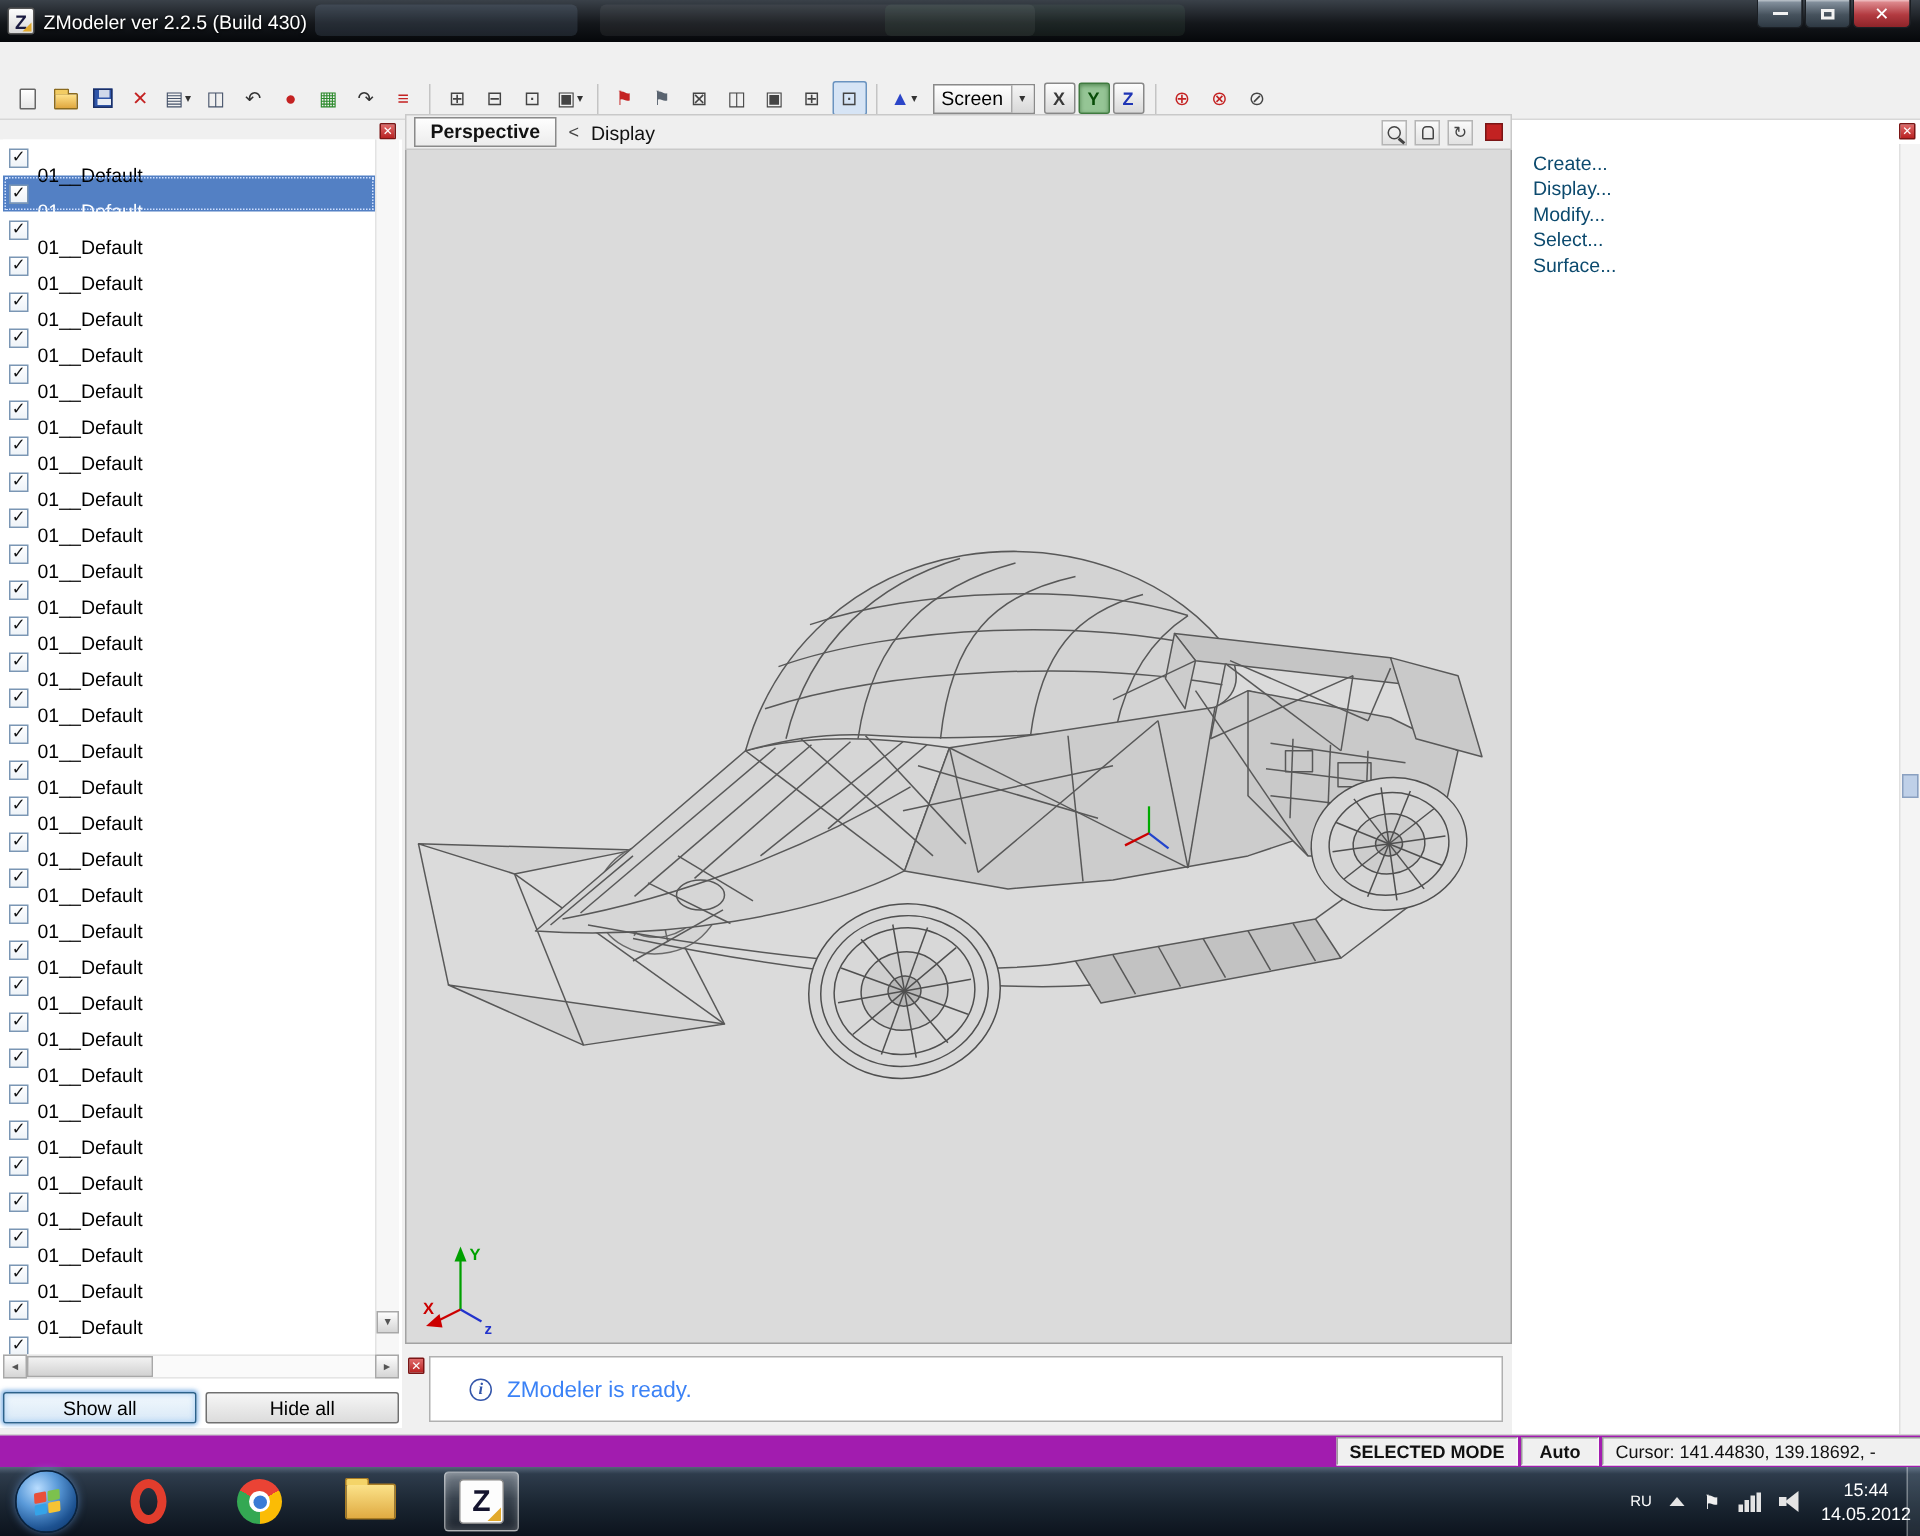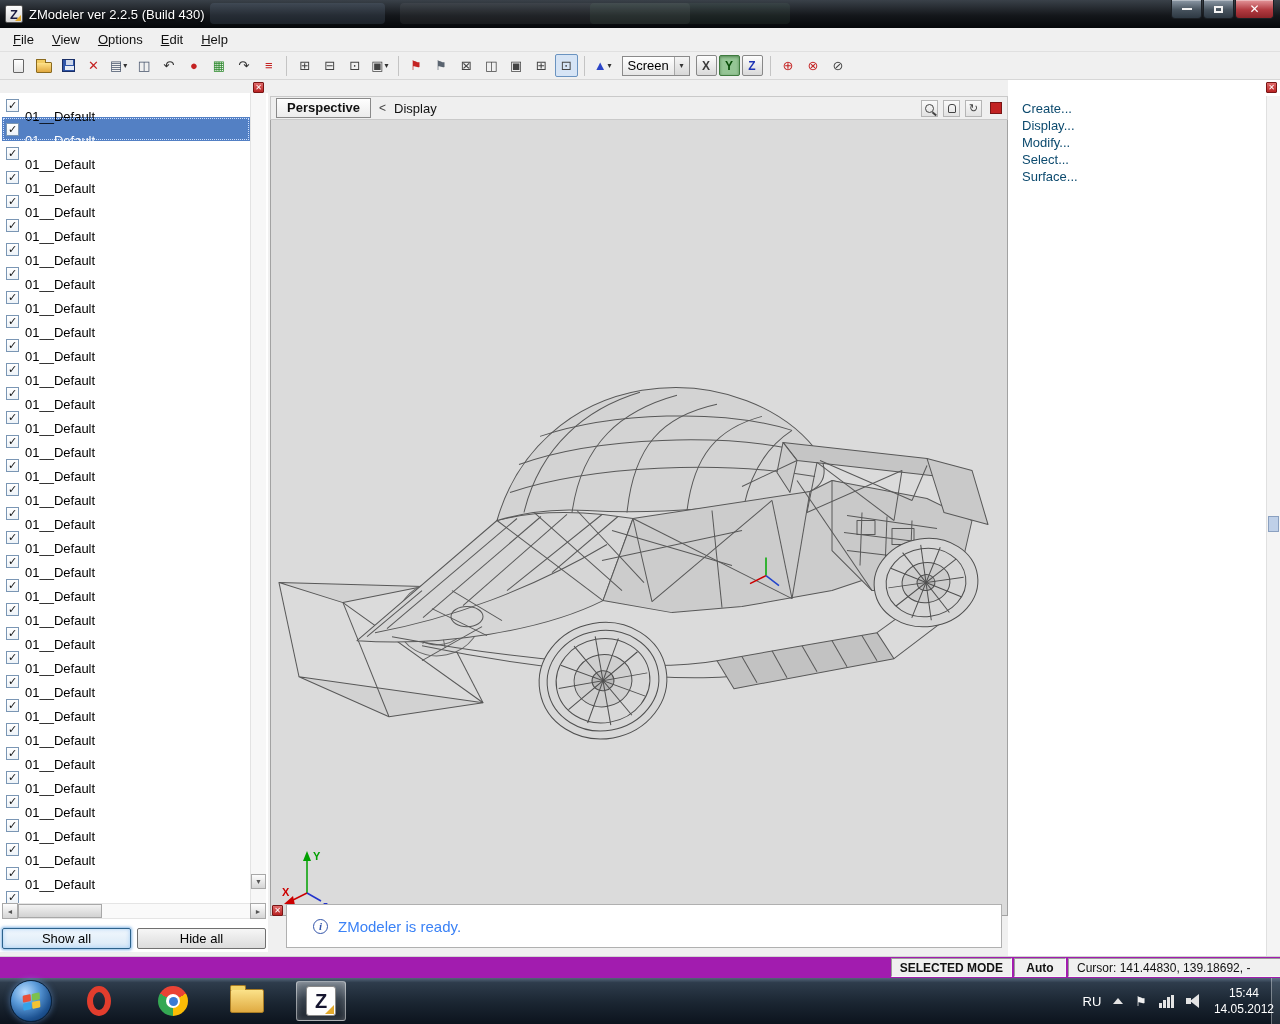--- a/index.html
+++ b/index.html
@@ -81,21 +81,21 @@
   #lp-hscroll .track { flex:1; position:relative; background:#fafafa; border-top:1px solid #e5e5e5; border-bottom:1px solid #e5e5e5; }
   #lp-hscroll .thumb { position:absolute; left:0; top:0; width:84px; height:100%;
     background:linear-gradient(#f2f2f2,#d2d2d2); border:1px solid #a8a8a8; }
   #lp-buttons { position:absolute; left:2px; top:848px; width:264px; display:flex; gap:6px; }
   .lp-btn { flex:1; height:21px; font-size:13px; display:flex; align-items:center; justify-content:center;
     border:1px solid #707070; border-radius:2px; background:linear-gradient(#f6f6f6,#dcdcdc); cursor:default; }
   .lp-btn.default-focus { border-color:#2c628b; box-shadow:0 0 3px 1px rgba(80,150,220,.7), inset 0 0 4px rgba(120,180,240,.6);
     background:linear-gradient(#f2f8fd,#d9e9f7); }
 
   
-  #viewport { position:absolute; left:270px; top:96px; width:738px; height:820px; }
+  #viewport { position:absolute; left:270px; top:76px; width:738px; height:820px; }
   #vp-header { height:24px; background:#efefef; border:1px solid #c9c9c9; display:flex; align-items:center;
     padding:0 5px; gap:8px; }
   #vp-view-btn { background:linear-gradient(#fefefe,#ececec); border:1px solid #8a8a8a; padding:1px 10px 2px;
     font-size:13px; font-weight:bold; color:#111; box-shadow:inset 0 1px 0 #fff; cursor:default; }
   #vp-sep { color:#444; font-size:12px; }
   #vp-mode { font-size:13px; color:#111; cursor:default; }
   #vp-tools { margin-left:auto; display:flex; align-items:center; gap:5px; }
   .vh-icon { width:17px; height:17px; border:1px solid #b5b5b5; background:linear-gradient(#fafafa,#e2e2e2);
     display:flex; align-items:center; justify-content:center; color:#444; font-size:11px; cursor:default; }
   .mag { position:relative; width:9px; height:9px; border:1.5px solid #444; border-radius:50%; }
@@ -157,21 +157,21 @@
     background:#3a7bd5; border-radius:50%; }
   .folder-shape { position:relative; width:34px; height:24px; background:linear-gradient(#fbe289,#e0ab42);
     border:1px solid #a87c24; border-radius:2px; }
   .folder-shape::before { content:""; position:absolute; top:-5px; left:-1px; width:14px; height:4px;
     background:#f4d468; border:1px solid #a87c24; border-bottom:none; border-radius:2px 2px 0 0; }
   .zm-badge { position:relative; width:30px; height:30px; background:#fdfdfd; border:1px solid #888;
     border-radius:3px; display:flex; align-items:center; justify-content:center; font-weight:bold; font-size:20px; color:#14142e; }
   .zm-badge::after { content:""; position:absolute; right:1px; bottom:1px; width:0; height:0;
     border-left:9px solid transparent; border-bottom:9px solid #e2a92c; }
   #tray { margin-left:auto; display:flex; align-items:center; gap:12px; color:#fff; padding-right:6px; }
-  #tray-lang { font-size:13px; cursor:default; }
+  #tray-lang { font-size:10px; cursor:default; }
   .chevron-up { width:0; height:0; border-left:5px solid transparent; border-right:5px solid transparent;
     border-bottom:6px solid #e4e4e4; cursor:default; }
   .tray-flag { font-size:13px; color:#efefef; cursor:default; line-height:1; }
   .net-bars { display:flex; align-items:flex-end; gap:1px; cursor:default; }
   .net-bars span { width:3px; background:#e4e4e4; }
   .speaker { position:relative; width:16px; height:14px; cursor:default; }
   .speaker::before { content:""; position:absolute; left:0; top:4px; width:5px; height:6px; background:#e4e4e4; }
   .speaker::after { content:""; position:absolute; left:4px; top:0; width:0; height:0;
     border-right:9px solid #e4e4e4; border-top:7px solid transparent; border-bottom:7px solid transparent; }
   #tray-clock { text-align:center; font-size:12px; line-height:1.35; cursor:default; }
@@ -198,27 +198,20 @@
         </div>
       <div class="winbtn">
           <span class="box"></span>
         </div>
       <div class="winbtn close">
           <span>✕</span>
         </div>
     </div>
   </div>
 
-  <div id="menubar">
-      <div class="menu-item"><u>F</u>ile</div>
-      <div class="menu-item"><u>V</u>iew</div>
-      <div class="menu-item"><u>O</u>ptions</div>
-      <div class="menu-item"><u>E</u>dit</div>
-      <div class="menu-item"><u>H</u>elp</div>
-    </div>
 
   <div id="toolbar">
     <div class="tb-group" id="tb-left">
         <div class="tb-btn">
           <span class="icon-page"></span>
         </div>
         <div class="tb-btn">
           <span class="icon-folder"></span>
         </div>
         <div class="tb-btn">

